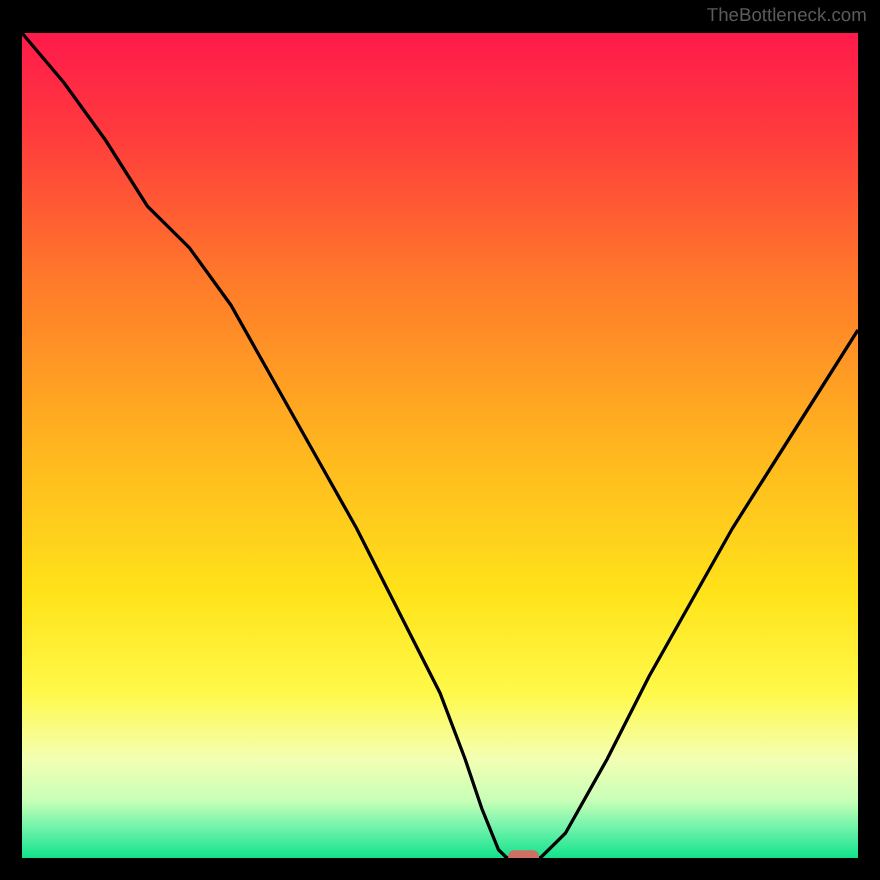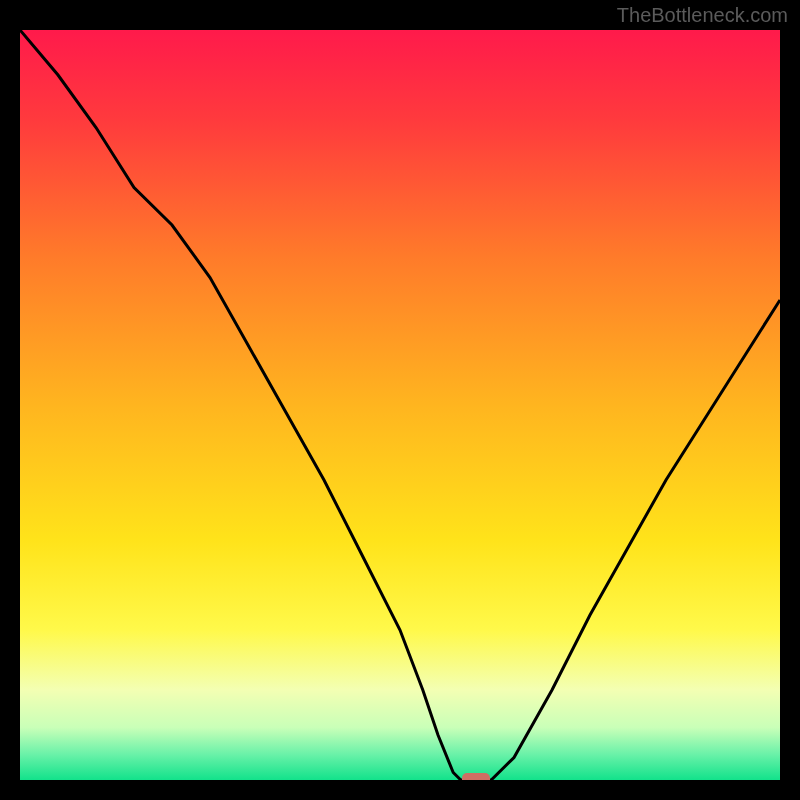--- a/index.html
+++ b/index.html
@@ -9,21 +9,21 @@
     height: 800px;
     background: #000;
     position: relative;
     font-family: Arial, sans-serif;
   }
   .watermark {
     position: absolute;
     top: 4px;
     right: 12px;
     color: #5b5b5b;
-    font-size: 20px;
+    font-size: 17px;
     font-weight: 500;
     z-index: 10;
     text-align: center;
   }
   .plot-area {
     position: absolute;
     left: 20px;
     top: 30px;
     width: 760px;
     height: 750px;

